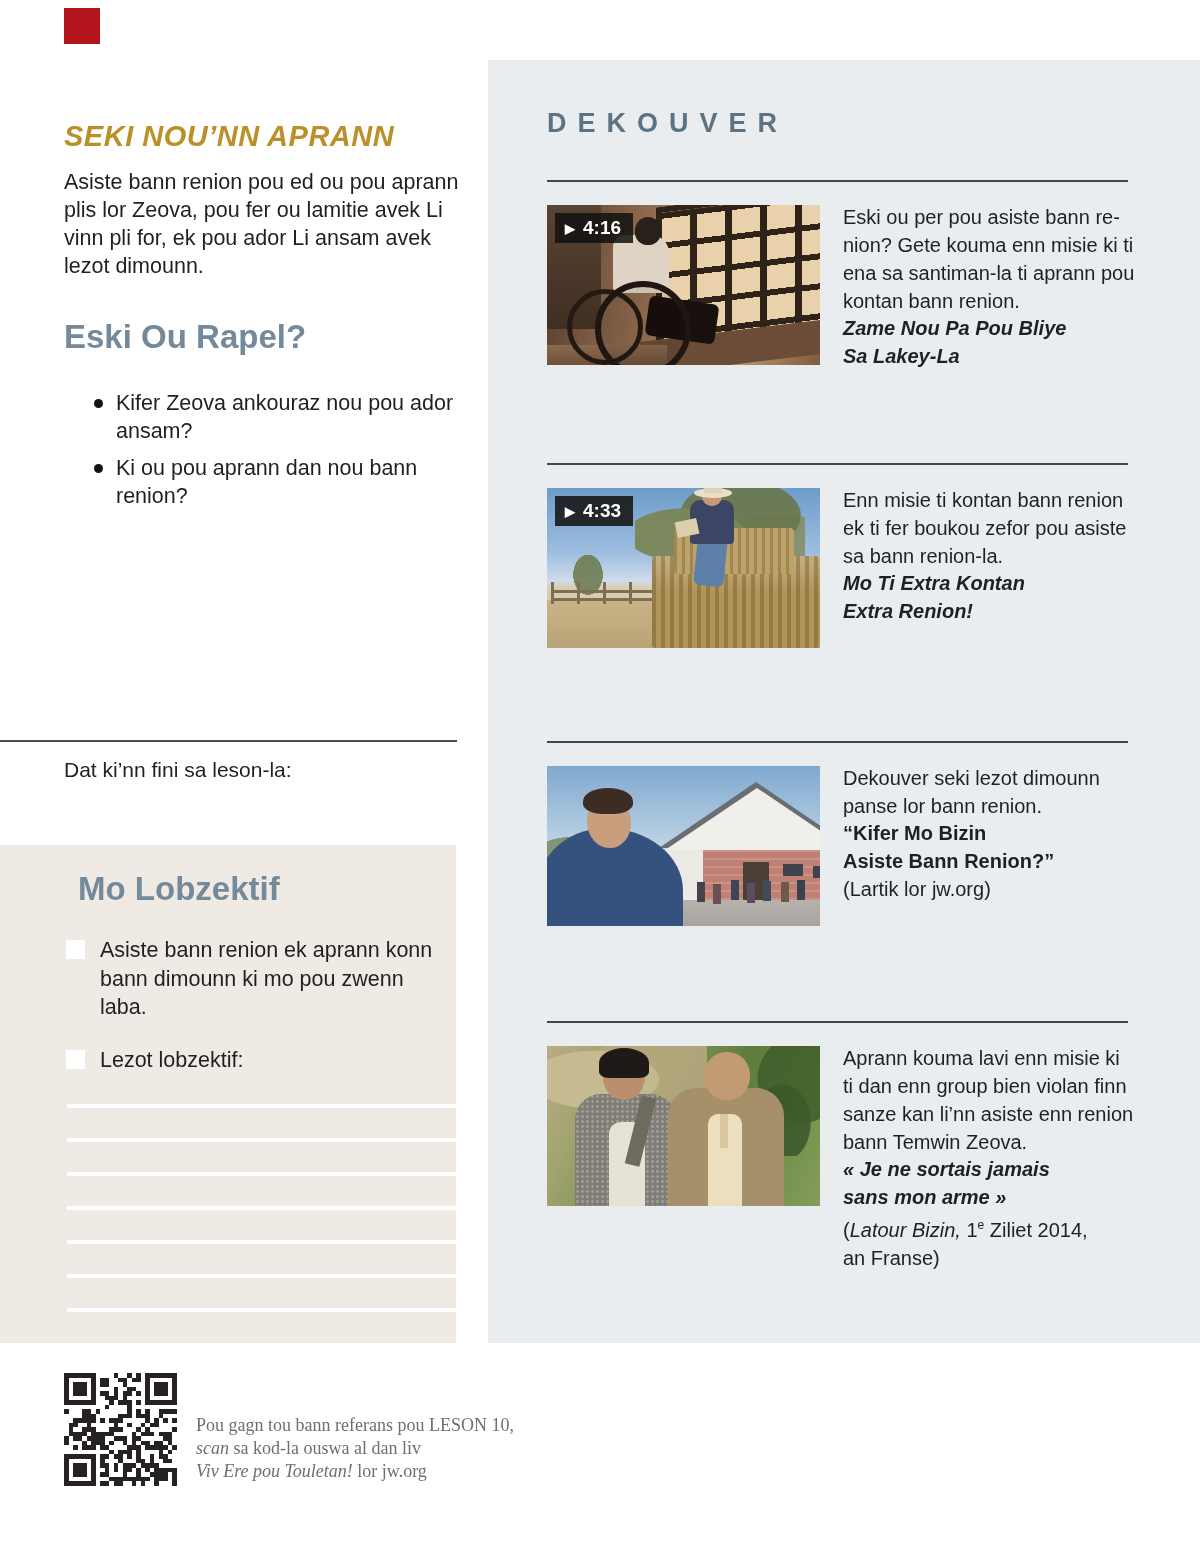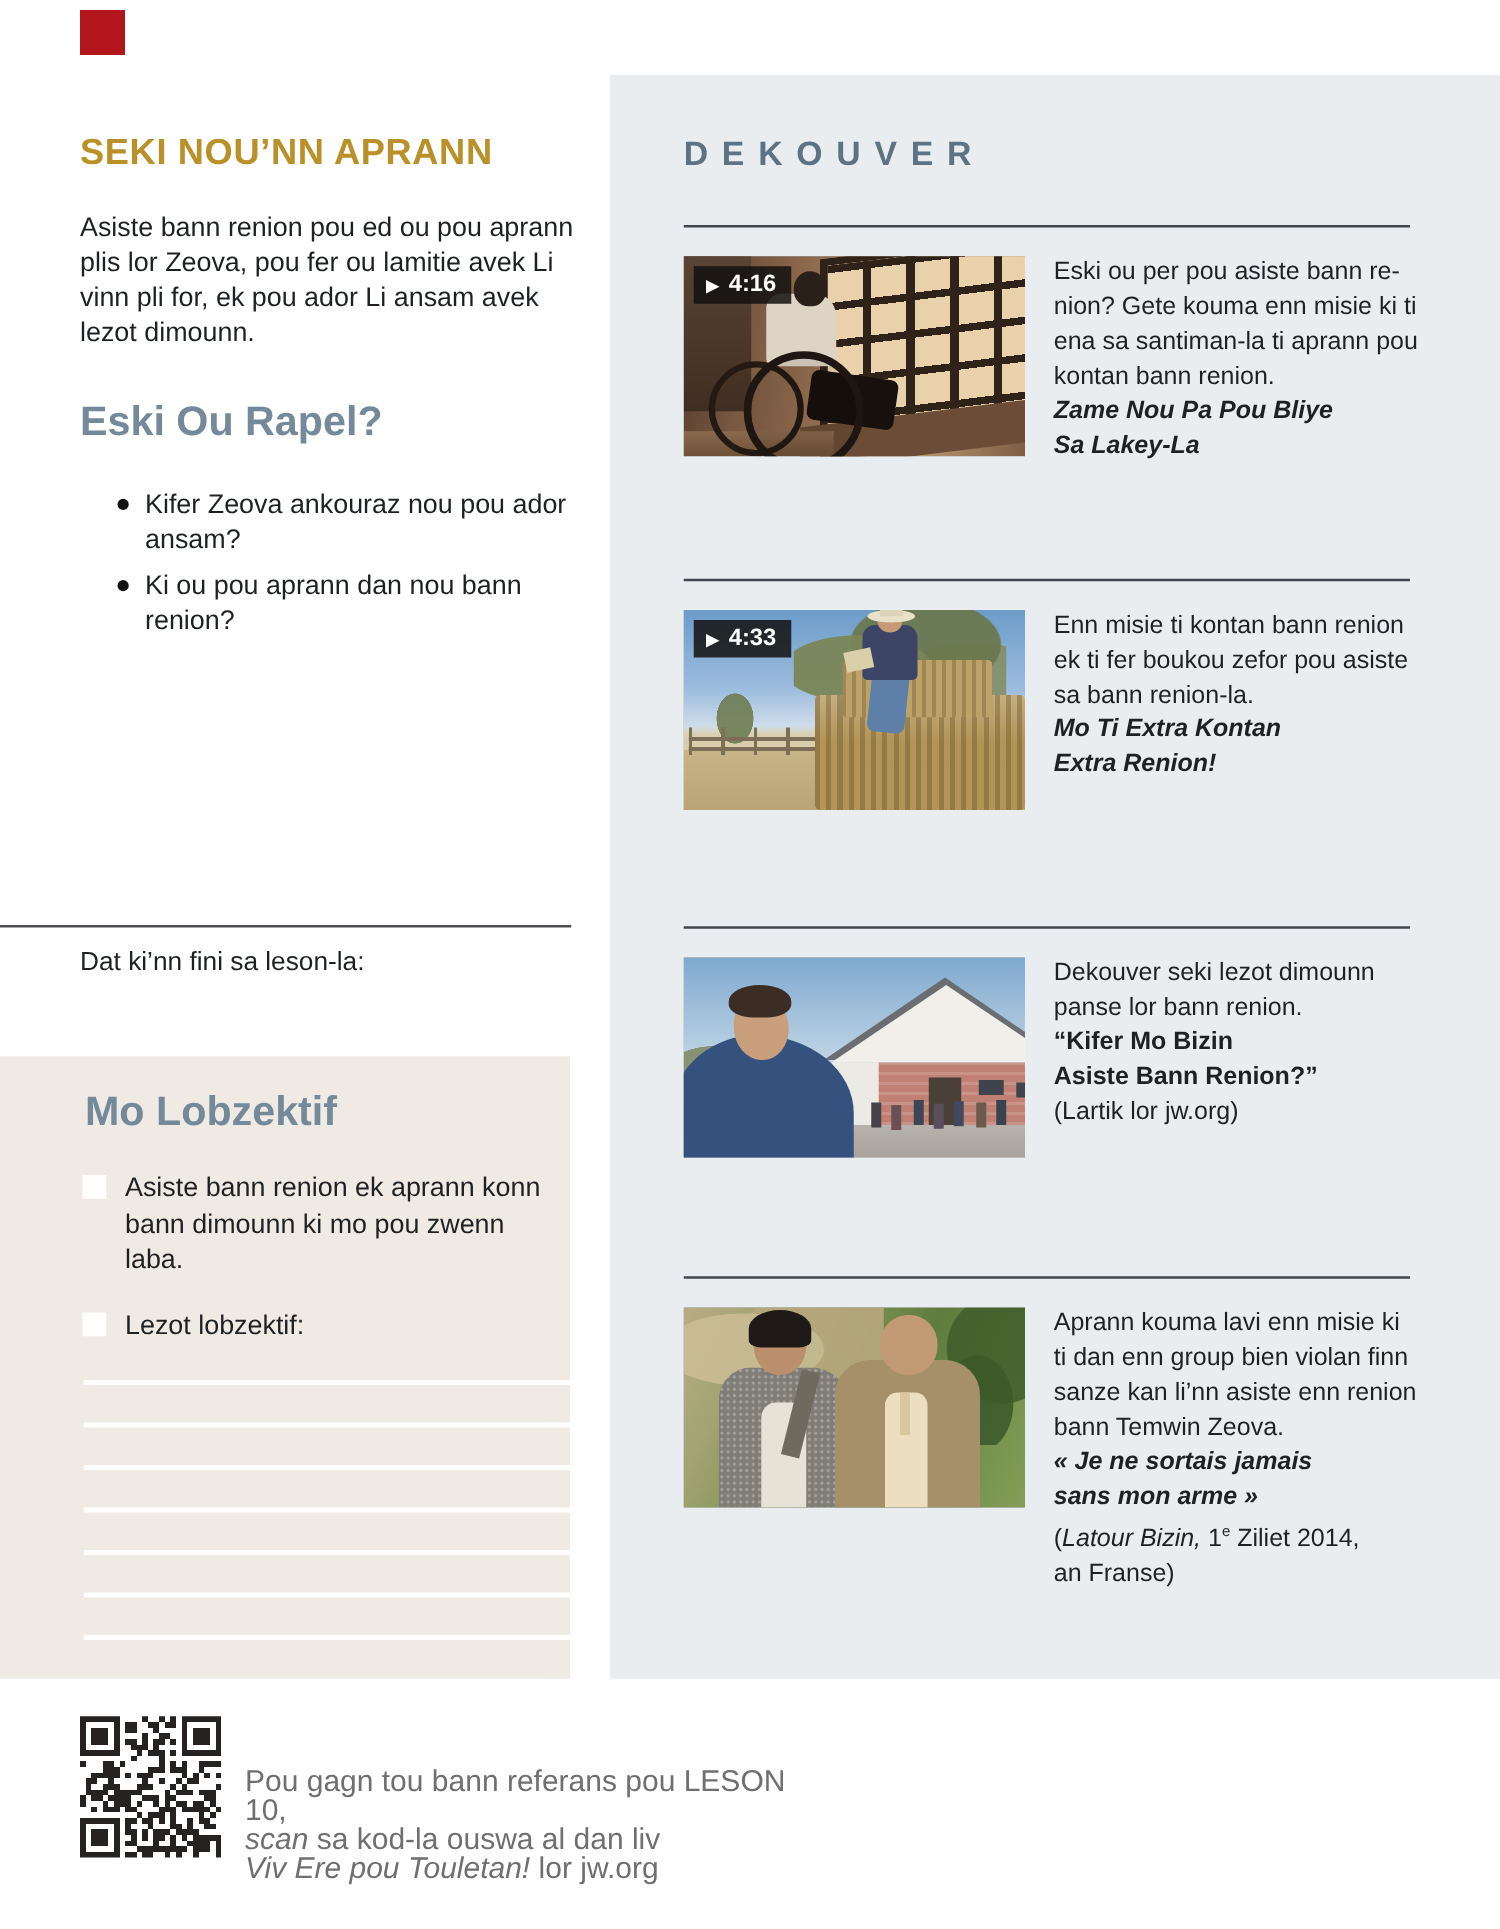--- a/index.html
+++ b/index.html
@@ -2,37 +2,37 @@
 <html><head>
 <meta charset="utf-8">
 <style>
   html,body{margin:0;padding:0;background:#fff;}
   .page{position:relative;width:1200px;height:1543px;background:#ffffff;
         font-family:"Liberation Sans",sans-serif;color:#1e2124;overflow:hidden;}
 
   .red-mark{position:absolute;left:64px;top:8px;width:36px;height:36px;background:#b2151b;}
 
   
-  .h1{position:absolute;left:64px;top:106px;width:430px;margin:0;
-      font-size:29px;font-weight:bold;color:#ba9029;letter-spacing:.5px;}
+  .h1{position:absolute;left:64px;top:120px;width:430px;margin:0;
+      font-size:29px;font-weight:bold;color:#ba9029;letter-spacing:.5px;font-style:italic;}
   .intro{position:absolute;left:64px;top:168px;width:398px;margin:0;
          font-size:21.5px;line-height:28px;}
   .h2{position:absolute;left:64px;top:318px;margin:0;font-size:33px;
       font-weight:bold;color:#748a9a;text-align:center;}
   .recall{position:absolute;left:64px;top:389px;width:400px;margin:0;padding:0;list-style:none;}
   .recall li{position:relative;padding-left:52px;margin-bottom:9px;
              font-size:21.5px;line-height:28px;}
   .recall li::before{content:"";position:absolute;left:30px;top:10px;width:9px;height:9px;
                      border-radius:50%;background:#121212;}
   .left-rule{position:absolute;left:0;top:740px;width:457px;height:0;margin:0;
              border:none;border-top:2px solid #4c4e52;}
   .date-label{position:absolute;left:64px;top:758px;margin:0;font-size:21px;}
 
   .beige{position:absolute;left:0;top:845px;width:456px;height:498px;background:#efeae4;}
-  .h2b{position:absolute;left:68px;top:25px;margin:0;font-size:33px;font-weight:bold;color:#748a9a;}
+  .h2b{position:absolute;left:78px;top:25px;margin:0;font-size:33px;font-weight:bold;color:#748a9a;}
   .obj-item{position:absolute;left:64px;width:378px;}
   .obj1{top:91px}.obj2{top:201px}
   .cb{position:absolute;left:2px;top:4px;width:19px;height:19px;background:#ffffff;}
   .obj-txt{display:block;margin-left:36px;font-size:21.5px;line-height:28.5px;}
   .wl{position:absolute;left:67px;width:389px;height:4px;background:#ffffff;}
 
   
   .gray{position:absolute;left:488px;top:60px;width:712px;height:1283px;background:#e9edf0;}
   .dekouver{position:absolute;left:547px;top:108px;margin:0;font-size:27px;font-weight:bold;
             letter-spacing:11px;color:#5d7384;}
@@ -132,21 +132,21 @@
   .t4-strap{left:86px;bottom:40px;width:15px;height:70px;background:#6f6a5e;transform:rotate(14deg);}
   .t4-w-head{left:56px;bottom:106px;width:42px;height:48px;background:#b9906b;border-radius:48%;}
   .t4-w-hair{left:52px;bottom:128px;width:50px;height:30px;background:#1f1a17;border-radius:50% 50% 20% 20%;}
   .t4-m-suit{right:36px;bottom:0;width:116px;height:118px;background:#a5906a;border-radius:28px 28px 0 0;}
   .t4-m-shirt{right:78px;bottom:0;width:34px;height:92px;background:#ecdfc0;border-radius:10px 10px 0 0;}
   .t4-m-tie{right:92px;bottom:58px;width:8px;height:34px;background:#d9c79d;}
   .t4-m-head{right:70px;bottom:106px;width:46px;height:48px;background:#c29a74;border-radius:48%;}
 
   
   .qr{position:absolute;left:64px;top:1373px;width:113px;height:113px;}
-  .footer-note{position:absolute;left:196px;top:1414px;width:440px;font-size:24px;line-height:23px;color:#6f6f6f;}
+  .footer-note{position:absolute;left:196px;top:1414px;width:440px;font-size:18px;line-height:23px;color:#6f6f6f;font-family:Liberation Serif, serif;}
   .footer-note p{margin:0;}
   .footer-note i{font-style:italic;}
 </style>
 </head>
 <body>
 
 <div class="page">
 
   <div class="red-mark"></div>
 

